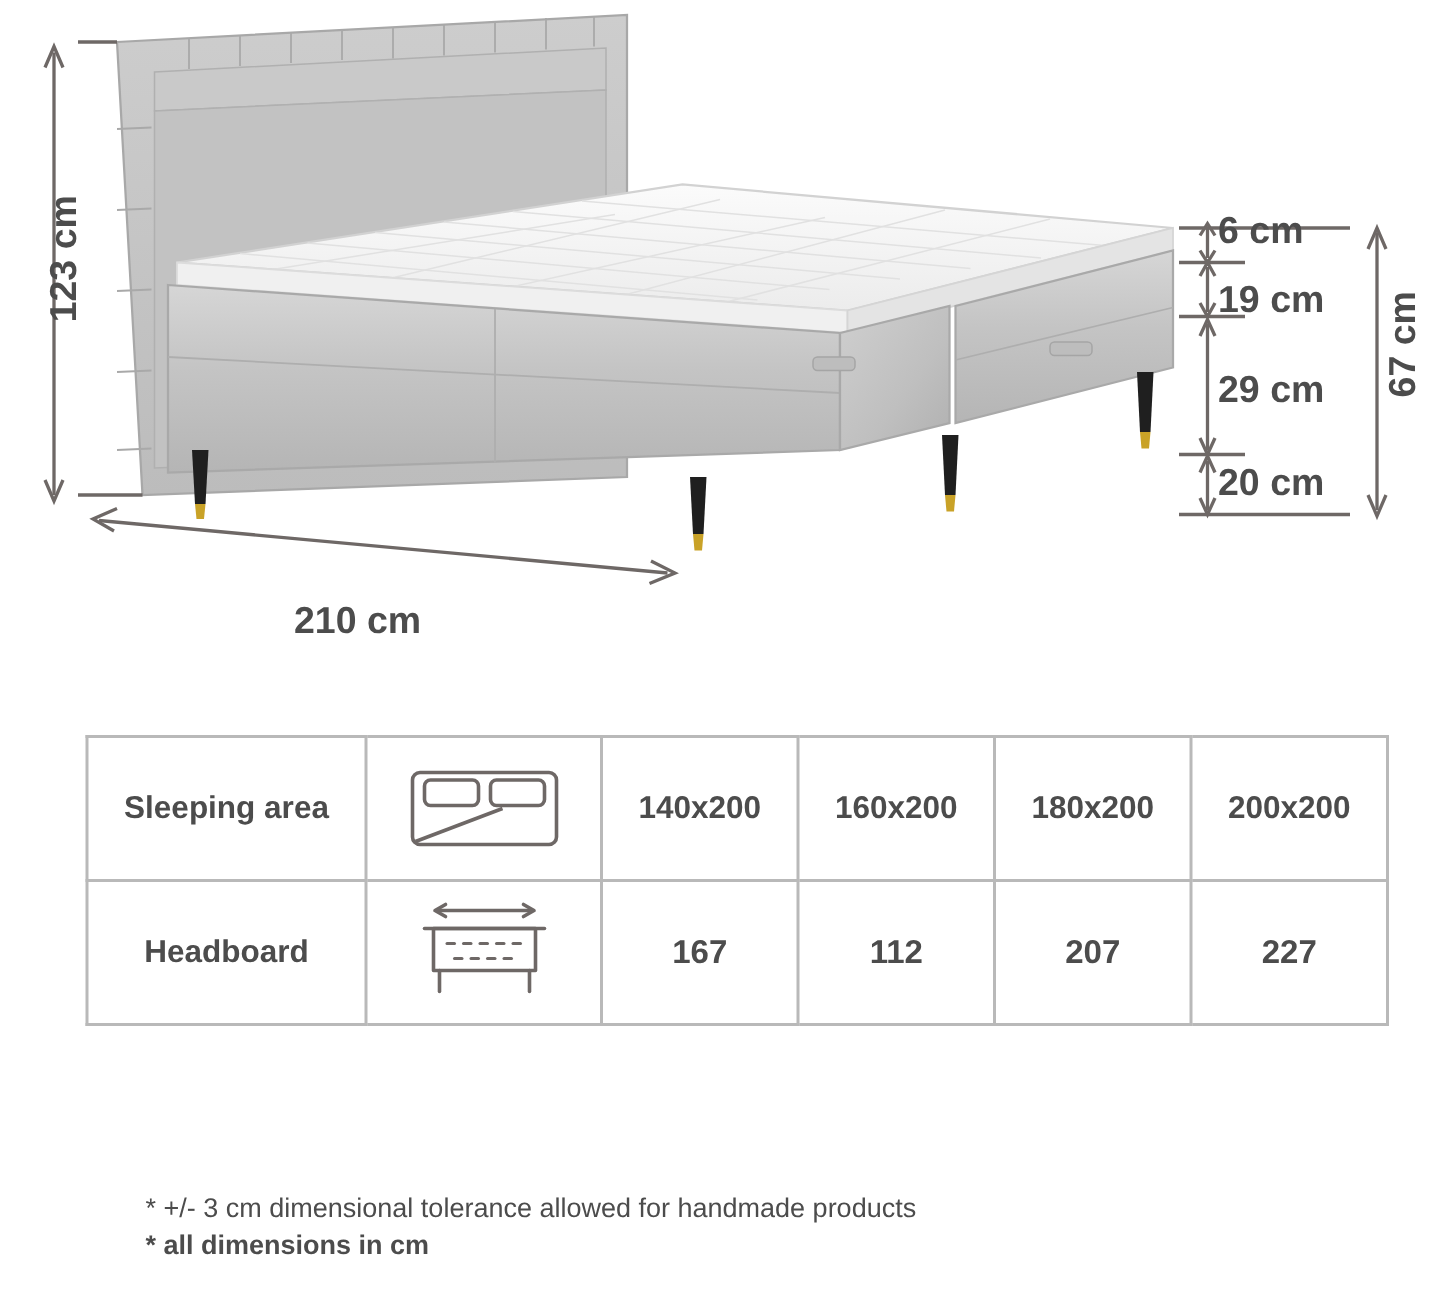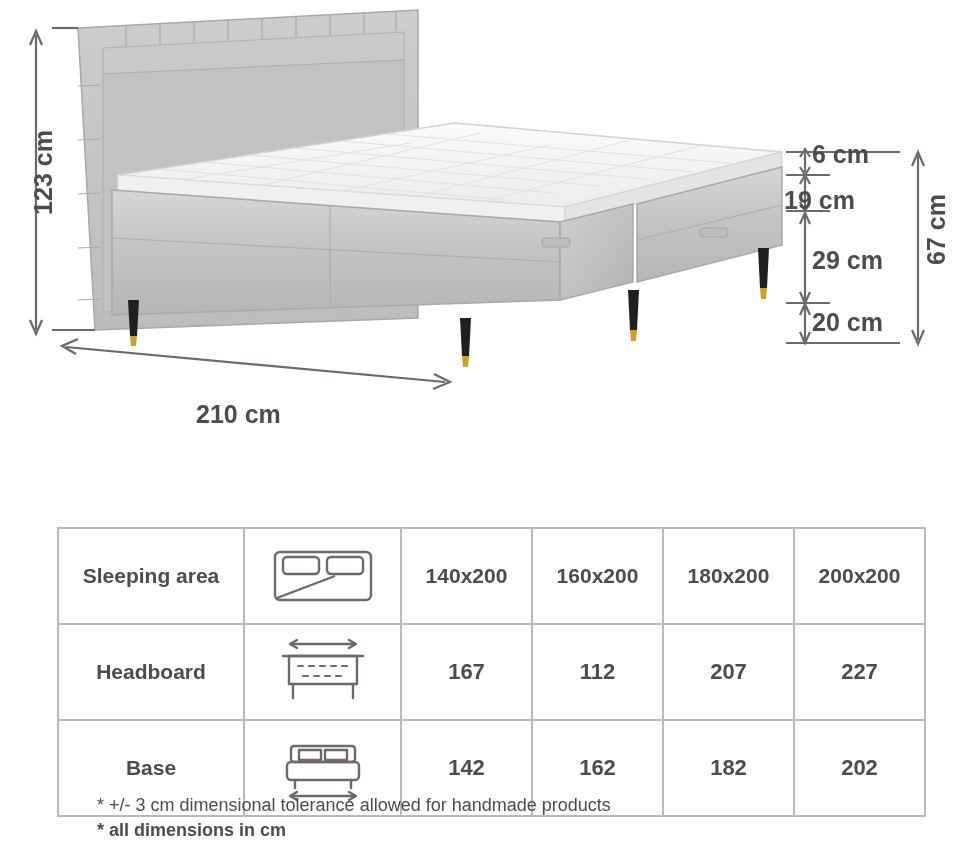--- a/index.html
+++ b/index.html
@@ -39,21 +39,20 @@
   }
 
   
   #spec-table {
     position: absolute;
     left: 57px;
     top: 490px;
     width: 845px;
     border-collapse: collapse;
     table-layout: fixed;
-    margin-top: 37px;
   }
   #spec-table td {
     border: 2px solid #b9b9b9;
     height: 92px;
     text-align: center;
     vertical-align: middle;
     font-size: 22px;
     font-weight: bold;
     color: #4c4c4c;
   }
@@ -242,21 +241,21 @@
     <path d="M66 347 L445 382"></path>
     <path d="M78 339 L62 346 L76 354"></path>
     <path d="M434 374 L450 382 L433 389"></path>
   </g>
 </svg>
 
 <div class="dim-label vertical" style="left:-12px; top:158px; width:110px; text-align:center;">123 cm</div>
 
 <div class="dim-label" style="left:812px; top:140px;">6 cm</div>
 
-<div class="dim-label" style="left:784px; top:186px;">19 cm</div>
+<div class="dim-label" style="left:812px; top:186px;">19 cm</div>
 
 <div class="dim-label" style="left:812px; top:246px;">29 cm</div>
 
 <div class="dim-label" style="left:812px; top:308px;">20 cm</div>
 
 <div class="dim-label vertical" style="left:891px; top:215px; width:90px; text-align:center;">67 cm</div>
 
 <div class="dim-label" style="left:196px; top:376px;margin-top:24px;">210 cm</div>
 
 <table id="spec-table">
@@ -312,43 +311,17 @@
             </g>
           </svg>
         </div>
       </td>
       <td class="val">167</td>
       <td class="val">112</td>
       <td class="val">207</td>
       <td class="val">227</td>
     </tr>
 
-    <tr>
-      <td class="rowname">Base</td>
-      <td class="icon-cell">
-        <div class="icon-wrap">
-          <svg width="108" height="72" viewBox="0 0 108 72">
-            <g fill="none" stroke="#6e6866" stroke-width="2.4" stroke-linecap="round" stroke-linejoin="round">
-
-              <rect x="22" y="14" width="64" height="16" rx="3"></rect>
-              <path d="M30 18 L52 18 L52 28 L30 28 Z"></path>
-              <path d="M56 18 L78 18 L78 28 L56 28 Z"></path>
-              <rect x="18" y="30" width="72" height="18" rx="4"></rect>
-              <path d="M26 48 L26 56"></path>
-              <path d="M82 48 L82 56"></path>
-
-              <path d="M22 64 L86 64"></path>
-              <path d="M28 60 L21 64 L28 68"></path>
-              <path d="M80 60 L87 64 L80 68"></path>
-            </g>
-          </svg>
-        </div>
-      </td>
-      <td class="val">142</td>
-      <td class="val">162</td>
-      <td class="val">182</td>
-      <td class="val">202</td>
-    </tr>
   </tbody>
 </table>
 
 <div class="notes" id="note1">* +/- 3 cm dimensional tolerance allowed for handmade products</div>
 <div class="notes" id="note2">* all dimensions in cm</div>
 
 </body></html>

